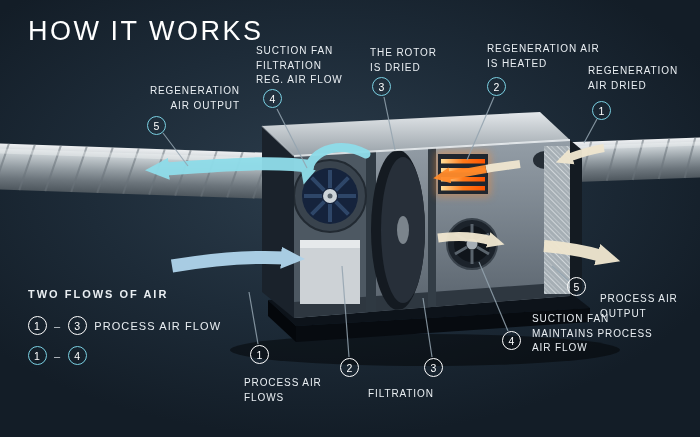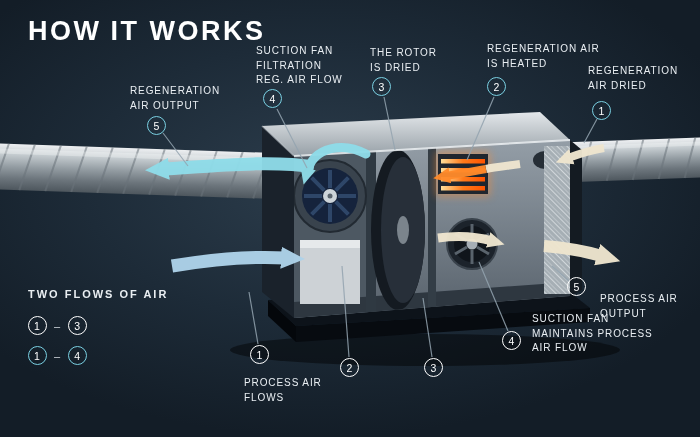--- a/index.html
+++ b/index.html
@@ -2,22 +2,22 @@
 <html style="--background: #1b2935; --text: #e9eef2; --process_ring: #ffffff; --regen_ring: #7ad0e2; --regen_arrow: #8fdce9; --process_arrow: #aed3ea; --output_arrow: #efe6cf; --heater_glow: #ff8a2a; --leader: #93a3af;"><head>
 <meta charset="utf-8">
 <style>
   html,body{margin:0;padding:0;background:#0e1820;}
   .stage{
     position:relative;width:700px;height:437px;overflow:hidden;
     font-family:"Liberation Sans",sans-serif;color:var(--text,#e9eef2);
     background:radial-gradient(ellipse 62% 58% at 46% 42%, #2c3d4c 0%, #1d2b38 55%, #131d27 100%);
   }
   .title{position:absolute;left:28px;top:16px;font-size:27px;letter-spacing:2.5px;color:#fff;}
-  .title .b{font-weight:700;margin-top:33px;}
-  .title .r{font-weight:700;margin-left:9px;margin-top:16px;}
+  .title .b{font-weight:400;margin-top:33px;}
+  .title .r{font-weight:400;margin-left:9px;margin-top:16px;}
   .label{position:absolute;font-size:10px;letter-spacing:.9px;line-height:1.45;color:var(--text,#e9eef2);}
   .num{
     position:absolute;width:19px;height:19px;border-radius:50%;box-sizing:border-box;
     display:flex;align-items:center;justify-content:center;font-size:10.5px;color:#fff;
   }
   .ring-process{border:1.5px solid var(--process_ring,#fff);}
   .ring-regen{border:1.5px solid var(--regen_ring,#7ad0e2);}
   .legend-heading{position:absolute;left:28px;top:288px;font-size:11px;font-weight:700;letter-spacing:2px;}
   .legend-row{position:absolute;left:28px;display:flex;align-items:center;gap:7px;font-size:11px;letter-spacing:1.1px;white-space:nowrap;}
   .legend-row .num{position:static;flex:0 0 auto;}
@@ -172,45 +172,47 @@
       <path class="st-cream" stroke-width="12" fill="none" marker-end="url(#mCreamBig)" d="M544,246 C570,248 588,252 602,256"></path>
     </g>
 
     <path class="leader" d="M163,133 L188,166 M277,109 L307,168 M384,97 L395,150 M494,97 L467,160 M597,119 L584,143 M569,281 L552,266 M508,331 L479,262 M432,357 L423,298 M349,357 L342,266 M258,344 L249,292"></path>
   </svg>
 
   <div class="title">
     <span class="b">HOW</span><span class="r">IT WORKS</span>
   </div>
 
-  <div class="label" style="left:130px;top:84px;width:110px;text-align:left">REGENERATION AIR OUTPUT</div>
+  <div class="label" style="left:130px;top:84px;width:110px;text-align:right">REGENERATION AIR OUTPUT</div>
   <div class="label" style="left:256px;top:44px;width:88px">SUCTION FAN FILTRATION REG. AIR FLOW</div>
   <div class="label" style="left:370px;top:46px;width:70px">THE ROTOR IS DRIED</div>
   <div class="label" style="left:487px;top:42px;width:125px">REGENERATION AIR IS HEATED</div>
   <div class="label" style="left:588px;top:64px;width:100px">REGENERATION AIR DRIED</div>
   <div class="label" style="left:600px;top:292px;width:80px">PROCESS AIR OUTPUT</div>
   <div class="label" style="left:532px;top:312px;width:122px">SUCTION FAN MAINTAINS PROCESS AIR FLOW</div>
+  <div class="label" style="left:368px;top:387px;width:100px">FILTRATION</div>
   <div class="label" style="left:244px;top:376px;width:80px">PROCESS AIR FLOWS</div>
 
   <div class="num ring-regen" style="left:147px;top:116px">5</div>
   <div class="num ring-regen" style="left:263px;top:89px">4</div>
   <div class="num ring-regen" style="left:372px;top:77px">3</div>
   <div class="num ring-regen" style="left:487px;top:77px">2</div>
   <div class="num ring-regen" style="left:592px;top:101px">1</div>
   <div class="num ring-process" style="left:567px;top:277px">5</div>
   <div class="num ring-process" style="left:502px;top:331px">4</div>
   <div class="num ring-process" style="left:424px;top:358px">3</div>
   <div class="num ring-process" style="left:340px;top:358px">2</div>
   <div class="num ring-process" style="left:250px;top:345px">1</div>
 
   <div class="legend-heading">TWO FLOWS OF AIR</div>
   <div class="legend-row" style="top:316px">
     <span class="num ring-process">1</span>
     <span class="dash">–</span>
     <span class="num ring-process">3</span>
+    <span>PROCESS AIR FLOW</span>
   </div>
   <div class="legend-row" style="top:346px">
     <span class="num ring-regen">1</span>
     <span class="dash">–</span>
     <span class="num ring-regen">4</span>
   </div>
 
 </div>
 
 </body></html>

